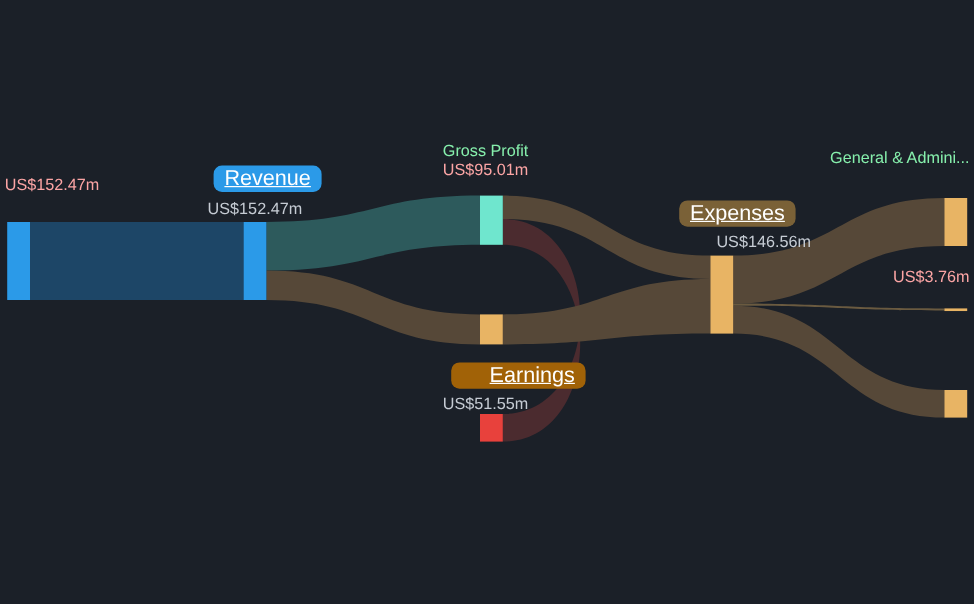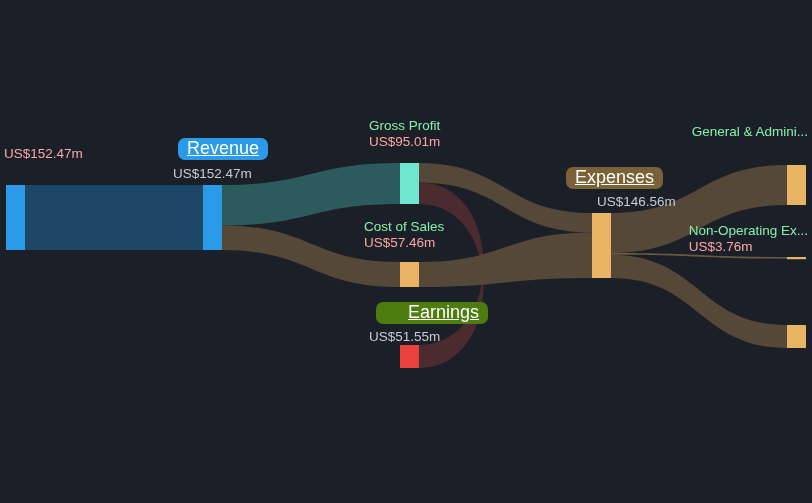--- a/index.html
+++ b/index.html
@@ -96,34 +96,29 @@
   </div>
 
   <div class="badge" style="left:178px; top:138px; background:#2b9ae8;">Revenue</div>
   <div class="badge-val" style="left:173px; top:166px;">US$152.47m</div>
 
   <div class="lbl" style="left:369px; top:118px;">
     <span class="name">Gross Profit</span>
     <span class="val">US$95.01m</span>
   </div>
 
-  <div class="lbl" style="left:364px; top:219px;">
-    <span class="name">Cost of Sales</span>
-    <span class="val">US$57.46m</span>
-  </div>
 
-  <div class="badge" style="left:376px; top:302px; background:#4d7c0f;padding-left:32px;">Earnings</div>
+  <div class="badge" style="left:376px; top:302px; background:#a16207;padding-left:32px;">Earnings</div>
   <div class="badge-val" style="left:369px; top:329px;text-align:center;">US$51.55m</div>
 
   <div class="badge" style="left:566px; top:167px; background:#7a6137;">Expenses</div>
   <div class="badge-val" style="left:557px; top:194px;margin-left:40px;">US$146.56m</div>
 
   <div class="lbl right" style="right:4px; top:124px;">
     <span class="name">General &amp; Admini...</span>
   </div>
 
   <div class="lbl right" style="right:4px; top:223px;">
-    <span class="name">Non-Operating Ex...</span>
     <span class="val">US$3.76m</span>
   </div>
 
 
 </div>
 
 </body></html>

